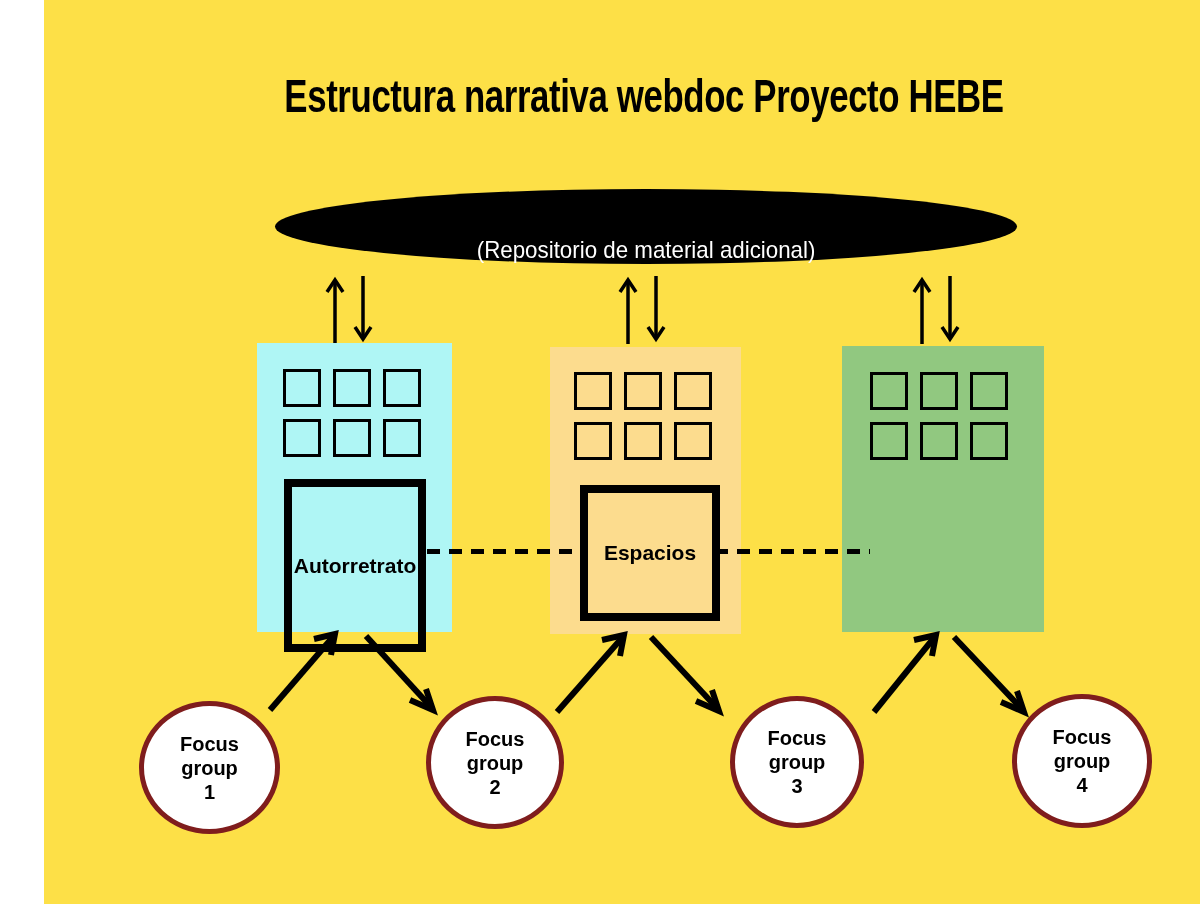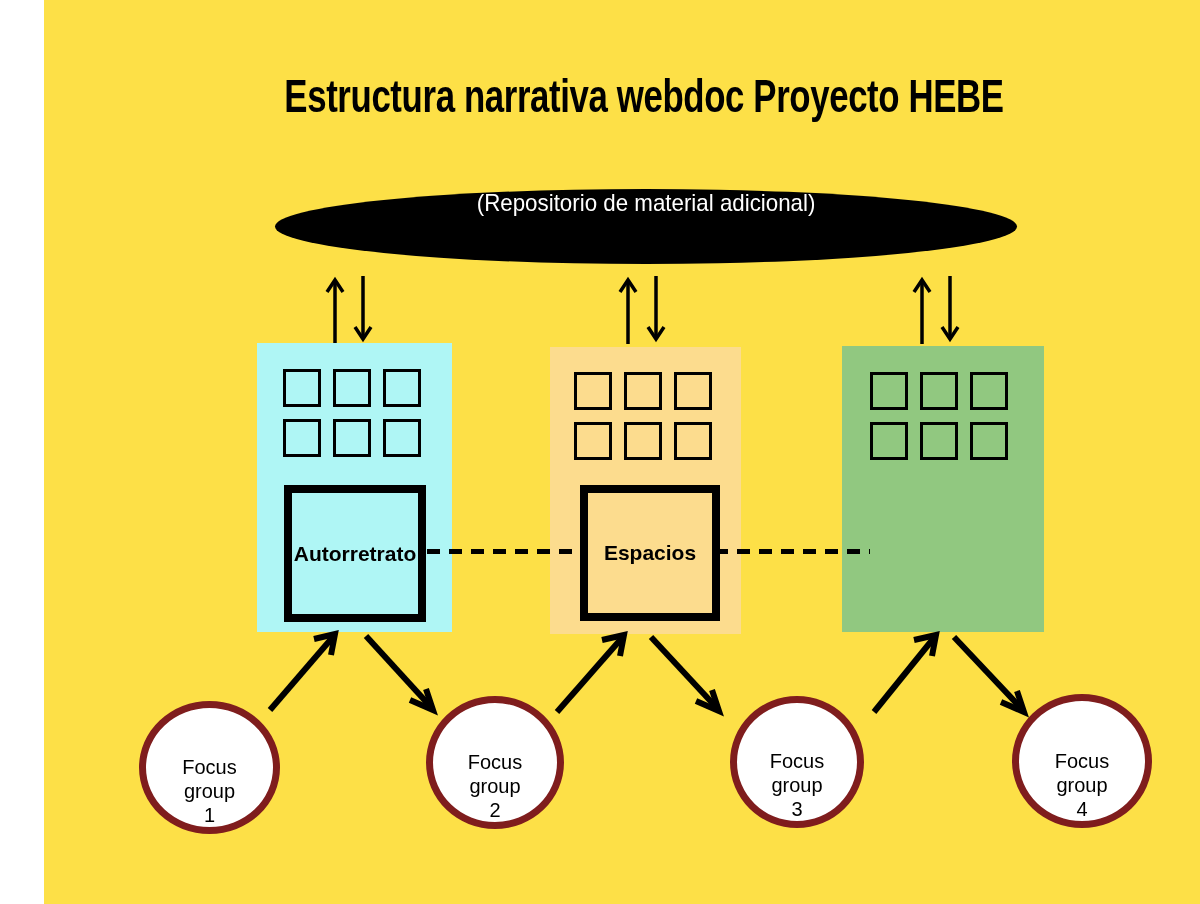--- a/index.html
+++ b/index.html
@@ -38,21 +38,21 @@
   
   #repo-ellipse {
     position: absolute;
     left: 231px;
     top: 189px;
     width: 742px;
     height: 75px;
     background: #000000;
     border-radius: 371px / 37.5px;
     display: flex;
-    align-items: flex-start;
+    align-items: flex-end;
     justify-content: center;
   }
   #repo-label {
     color: #ffffff;
     font-family: "Liberation Sans Narrow", "Liberation Sans", sans-serif;
     font-size: 24px;
     transform: scaleX(0.93);
     white-space: nowrap;
   }
 
@@ -96,21 +96,21 @@
   
   .main-box {
     position: absolute;
     box-sizing: border-box;
     border: 8px solid #000000;
     background: transparent;
     display: flex;
     align-items: center;
     justify-content: center;
   }
-  .box-cyan   { left: 27px;  top: 142px; width: 142px; height: 137px; }
+  .box-cyan   { left: 27px;  top: 136px; width: 142px; height: 173px; }
   .box-orange { left: 30px;  top: 138px; width: 140px; height: 136px; align-items: center; }
   .box-green  { left: 27px;  top: 139px; width: 147px; height: 136px; }
   .main-box-label {
     font-family: "Liberation Sans", sans-serif;
     font-weight: bold;
     font-size: 21px;
     color: #000000;
     white-space: nowrap;
   }
 
@@ -125,27 +125,28 @@
       rgba(0,0,0,0) 13px, rgba(0,0,0,0) 22px
     );
   }
   #dash-1 { left: 383px; width: 150px; }
   #dash-2 { left: 671px; width: 155px; }
 
   
   .focus-circle {
     position: absolute;
     box-sizing: border-box;
-    border: 7px solid #7f1d1d;
+    border: 5px solid #7f1d1d;
     border-radius: 50%;
     background: #ffffff;
     display: flex;
-    align-items: flex-end;
+    align-items: center;
     justify-content: center;
     text-align: center;
+    font-weight: bold;
   }
   .focus-label {
     font-family: "Liberation Sans", sans-serif;
     font-size: 20px;
     line-height: 24px;
     color: #000000;
   }
   #fg-1 { left: 95px;  top: 701px; width: 141px; height: 133px; }
   #fg-2 { left: 382px; top: 696px; width: 138px; height: 133px; }
   #fg-3 { left: 686px; top: 696px; width: 134px; height: 132px; }

